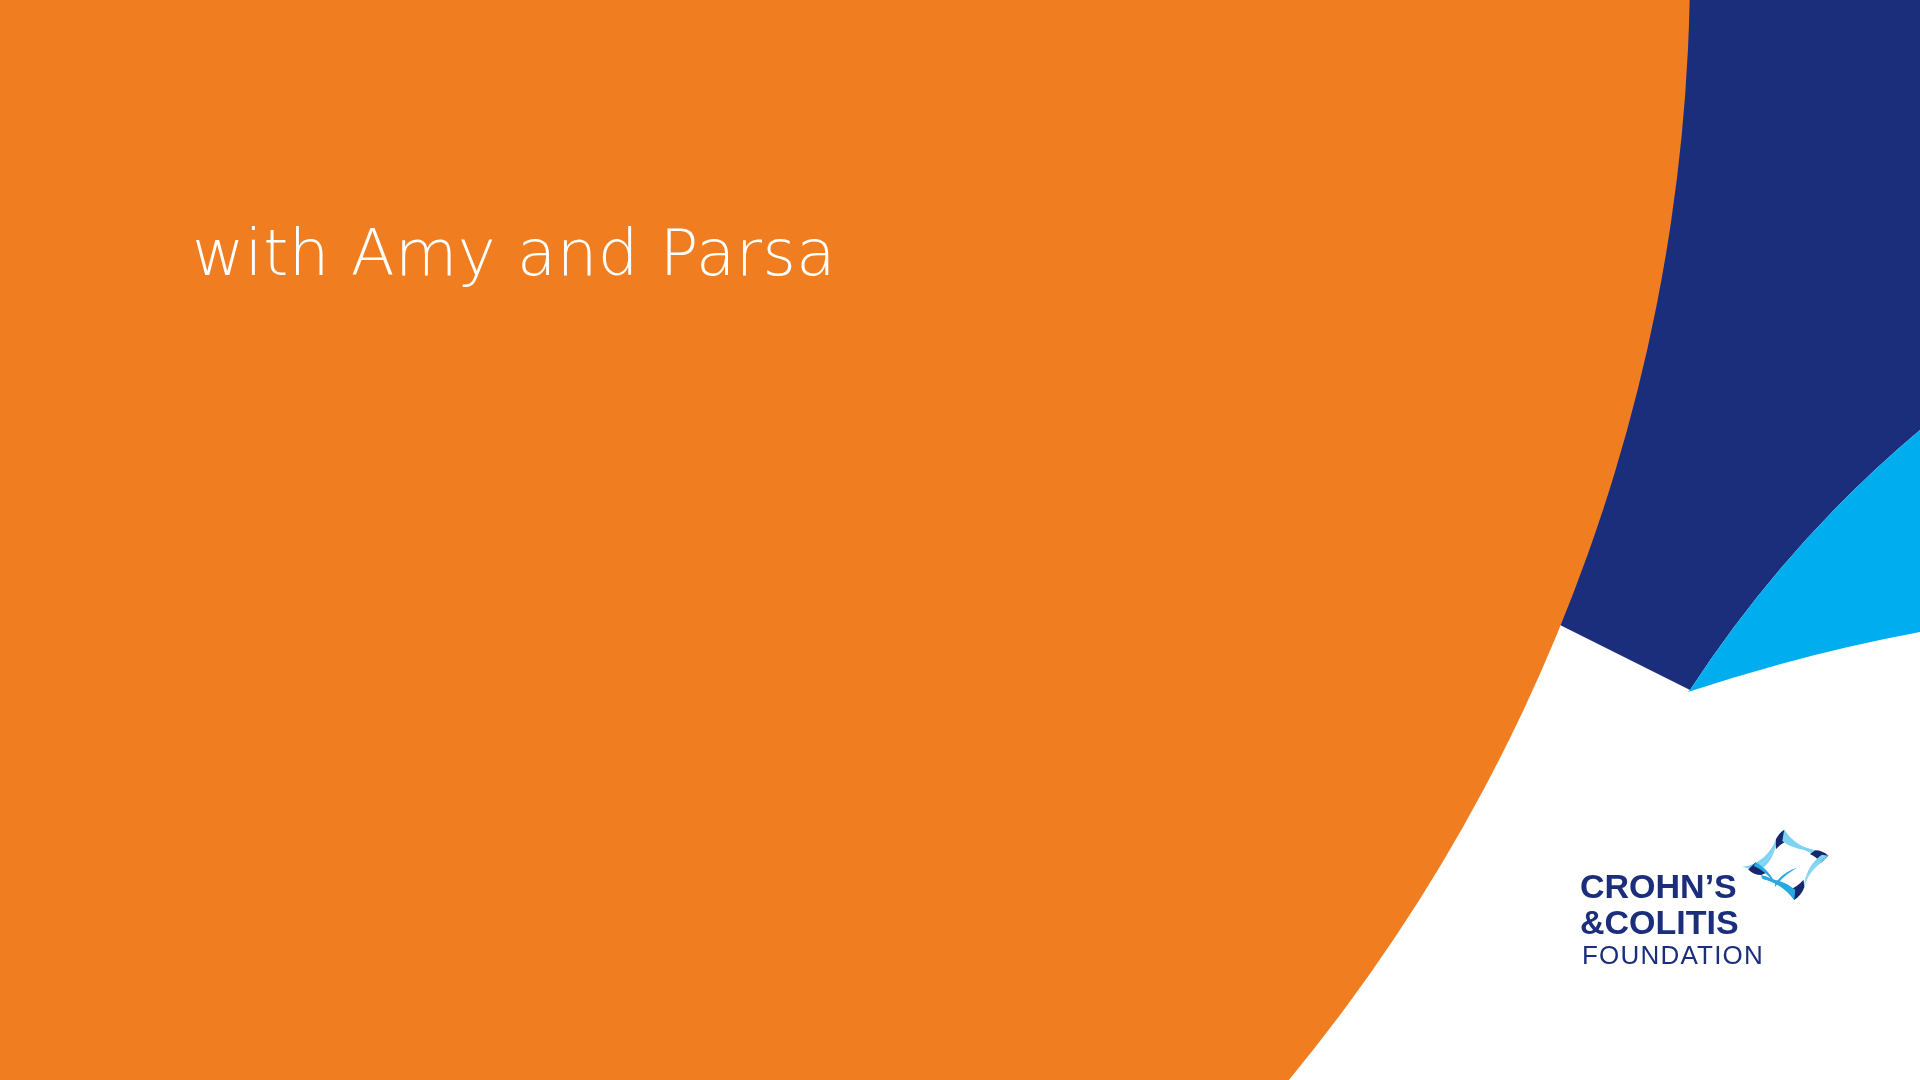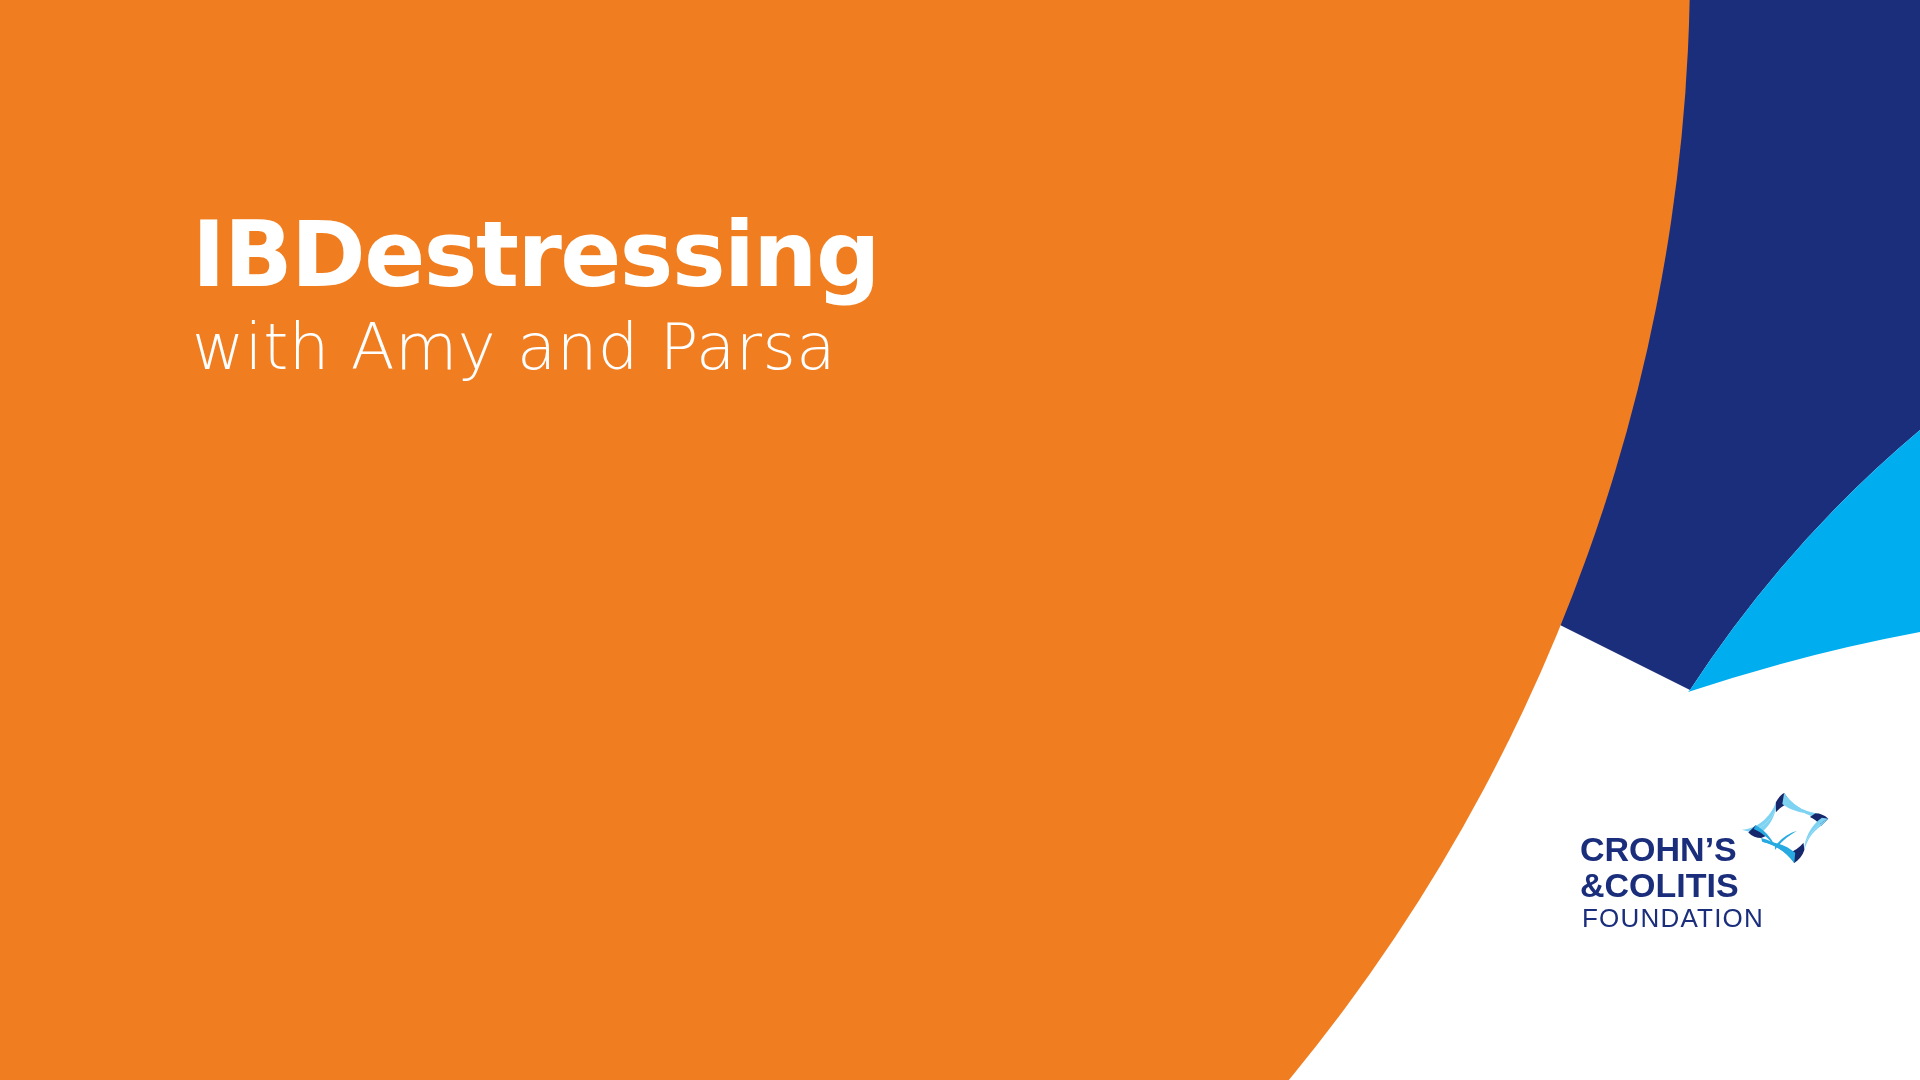--- a/index.html
+++ b/index.html
@@ -58,21 +58,21 @@
     line-height: 1.05;
     letter-spacing: 0.5px;
     color: #ffffff;
     white-space: nowrap;
   }
 
   
   #logo {
     position: absolute;
     left: 1580px;
-    top: 787px;
+    top: 824px;
     width: 250px;
     height: 160px;
   }
   #logo-svg {
     width: 250px;
     height: 160px;
     display: block;
   }
   .logo-wordmark {
     font-family: "Liberation Sans", sans-serif;
@@ -111,21 +111,20 @@
       <path d="M 1920 430
                A 1180 1180 0 0 0 1690 690
                L 1688 692
                A 1750 1750 0 0 1 1920 632 Z" fill="#00AEEF"></path>
 
       <circle cx="-60" cy="-35" r="1750" fill="#F07E20"></circle>
     </g>
   </svg>
 
   <div id="title-block">
-    <h1 id="show-title">IBDestressing</h1>
     <h2 id="show-subtitle">with Amy and Parsa</h2>
   </div>
 
   <div id="logo">
     <svg id="logo-svg" viewBox="0 0 250 160">
 
       <g transform="translate(160,6) scale(0.92)">
 
         <path d="M 10 42 C 22 40 34 30 39 17 C 36 31 28 41 17 47 Z" fill="#7FD3F2"></path>
         <path d="M 2 40 C 18 39 33 27 39 10 L 39 17 C 34 30 22 40 10 42 Z" fill="#7FD3F2"></path>

